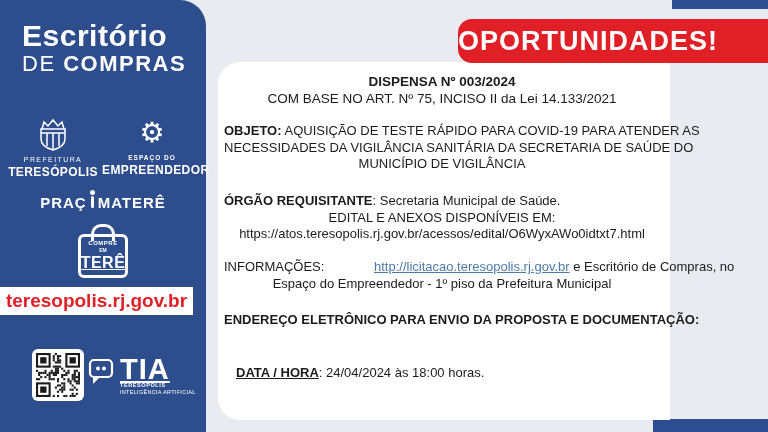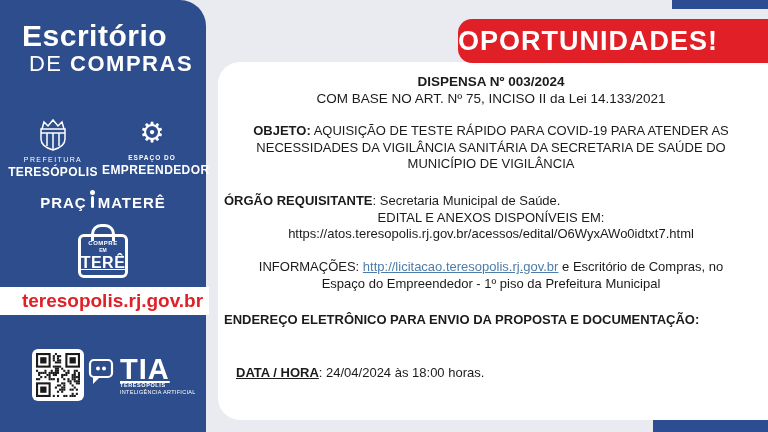--- a/index.html
+++ b/index.html
@@ -20,42 +20,42 @@
   .badge{
     position:absolute;left:458px;top:19px;width:310px;height:44px;
     background:var(--red,#e01f27);
     border-radius:14px 0 0 14px;
     display:flex;align-items:center;justify-content:flex-start;
     color:#fff;font-weight:700;font-size:27px;letter-spacing:1px;
     z-index:5;
   }
   
   .card{
-    position:absolute;left:218px;top:62px;width:550px;height:358px;
+    position:absolute;left:218px;top:62px;width:452px;height:358px;
     background:#fff;border-radius:22px 0 0 22px;z-index:2;
     color:#1b1b1b;font-size:13px;
   }
   .blk{position:absolute;left:6px;right:10px;}
   .line{line-height:16.5px;white-space:nowrap;}
   .center .line,.line.center{text-align:center;}
   .line.left{text-align:left;}
   b{font-weight:700;}
   .u{text-decoration:underline;padding-left:12px;}
-  .link{color:var(--link,#4d7ca8);text-decoration:underline;cursor:pointer;}
+  .link{color:var(--link,#4d7ca8);text-decoration:underline;cursor:pointer;margin-left:46px;}
   .t-title{font-weight:700;font-size:13.5px;}
   .t-sub{font-size:13.5px;}
   
   .sidebar{
     position:absolute;left:0;top:0;width:206px;height:432px;
     background:var(--sidebar-blue,#2e4d8c);
     border-top-right-radius:26px;color:#fff;z-index:3;
   }
   .esc-logo{position:absolute;left:22px;top:20px;width:178px;}
   .esc-line1{font-weight:700;font-size:30px;line-height:32px;letter-spacing:0.5px;}
-  .esc-line2{font-size:22px;line-height:24px;letter-spacing:1.5px;text-align:center;}
+  .esc-line2{font-size:22px;line-height:24px;letter-spacing:1.5px;}
   .esc-de{font-weight:400;}
   .esc-compras{font-weight:700;}
   .logo-col{position:absolute;top:118px;text-align:center;}
   .col-pref{left:4px;width:98px;}
   .col-emp{left:102px;width:100px;}
   .crest{display:block;margin:0 auto;}
   .gear{font-size:28px;line-height:30px;height:32px;}
   .tiny-caps{font-size:7px;letter-spacing:1.4px;margin-top:4px;}
   .tiny-caps2{font-size:6.5px;letter-spacing:1px;margin-top:4px;font-weight:700;}
   .logo-big{font-size:12px;font-weight:700;letter-spacing:0.4px;margin-top:2px;}
@@ -70,21 +70,21 @@
        display:flex;flex-direction:column;align-items:center;justify-content:center;}
   .bag::before{content:'';position:absolute;top:-13px;left:50%;transform:translateX(-50%);
        width:18px;height:14px;border:3px solid #fff;border-bottom:none;
        border-radius:10px 10px 0 0;}
   .bag-l1{font-size:6px;font-weight:700;letter-spacing:0.5px;}
   .bag-l2{font-size:5px;font-weight:700;margin:1px 0;}
   .bag-l3{font-size:16px;font-weight:700;letter-spacing:0.5px;text-decoration:underline;}
   .site-band{
     position:absolute;top:287px;left:0;width:193px;height:28px;background:#fff;
     display:flex;align-items:center;justify-content:center;
-    color:var(--red,#e01f27);font-weight:700;font-size:19px;padding-left:16px;
+    color:var(--red,#e01f27);font-weight:700;font-size:19px;
   }
   .qr-card{position:absolute;left:32px;top:349px;width:44px;height:44px;
     background:#fff;border-radius:6px;padding:4px;}
   .tia{position:absolute;left:86px;top:356px;display:flex;align-items:flex-start;}
   .tia-text{margin-left:4px;}
   .tia-name{font-size:29px;font-weight:700;line-height:26px;letter-spacing:1px;text-decoration:underline;}
   .tia-sub{font-size:5.5px;letter-spacing:0.6px;line-height:7px;font-weight:700;}
   .tia-sub2{font-size:5.5px;letter-spacing:0.3px;line-height:7px;}
 </style>
 </head>

